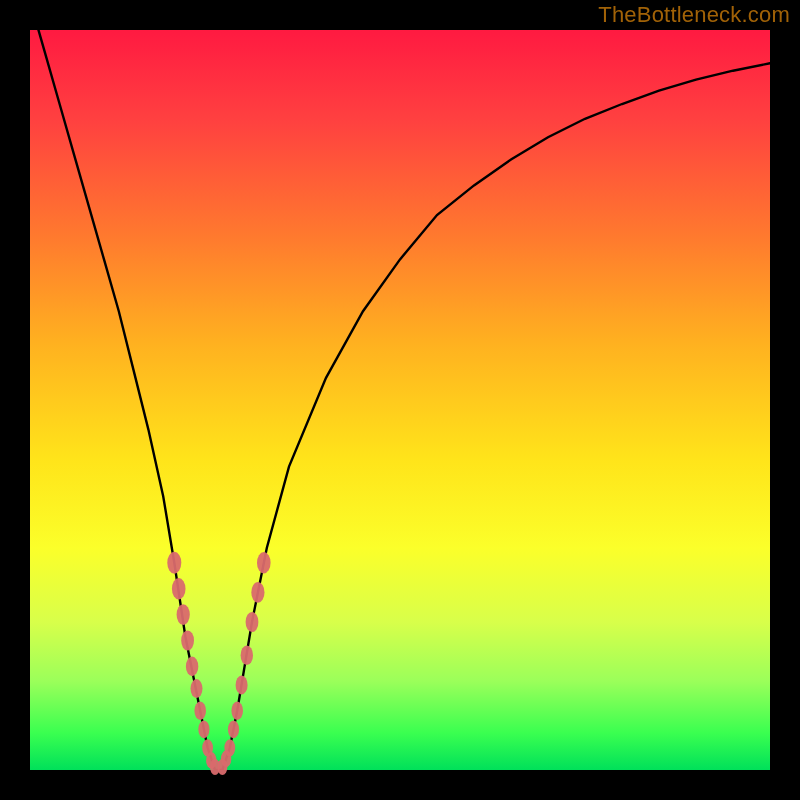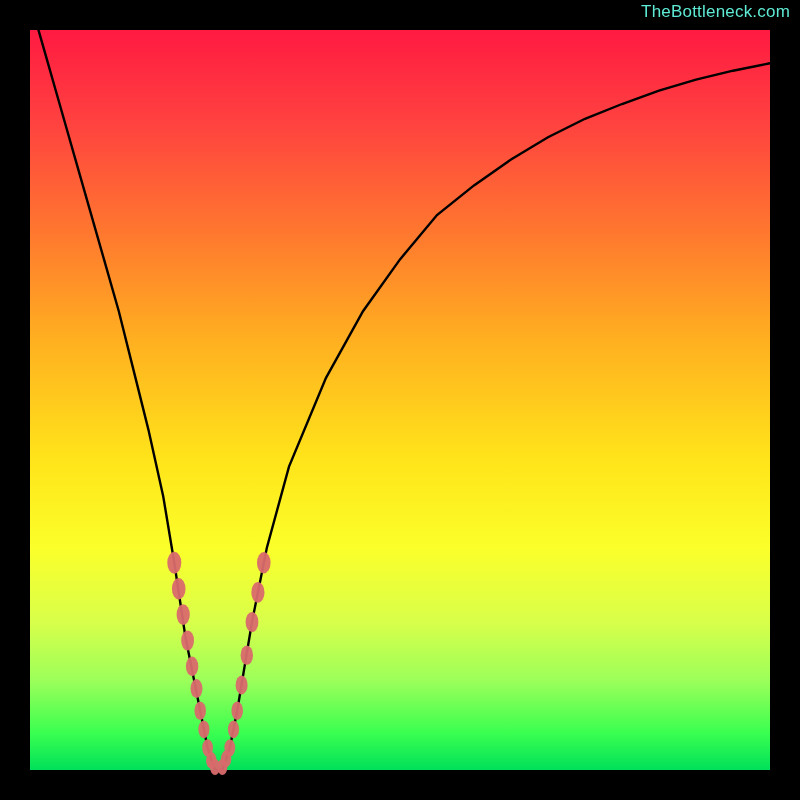--- a/index.html
+++ b/index.html
@@ -31,22 +31,22 @@
       #fbff2a 70%,
       #d8ff4a 80%,
       #9bff5a 88%,
       #3aff50 95%,
       #00e05a 100%);
   }
   .watermark {
     position: absolute;
     top: 2px;
     right: 10px;
-    color: #5eead4;
-    font-size: 17px;
+    color: #a16207;
+    font-size: 22px;
     letter-spacing: 0.2px;
     user-select: none;
   }
   svg.curve {
     position: absolute;
     left: 0;
     top: 0;
     width: 740px;
     height: 740px;
     overflow: visible;

